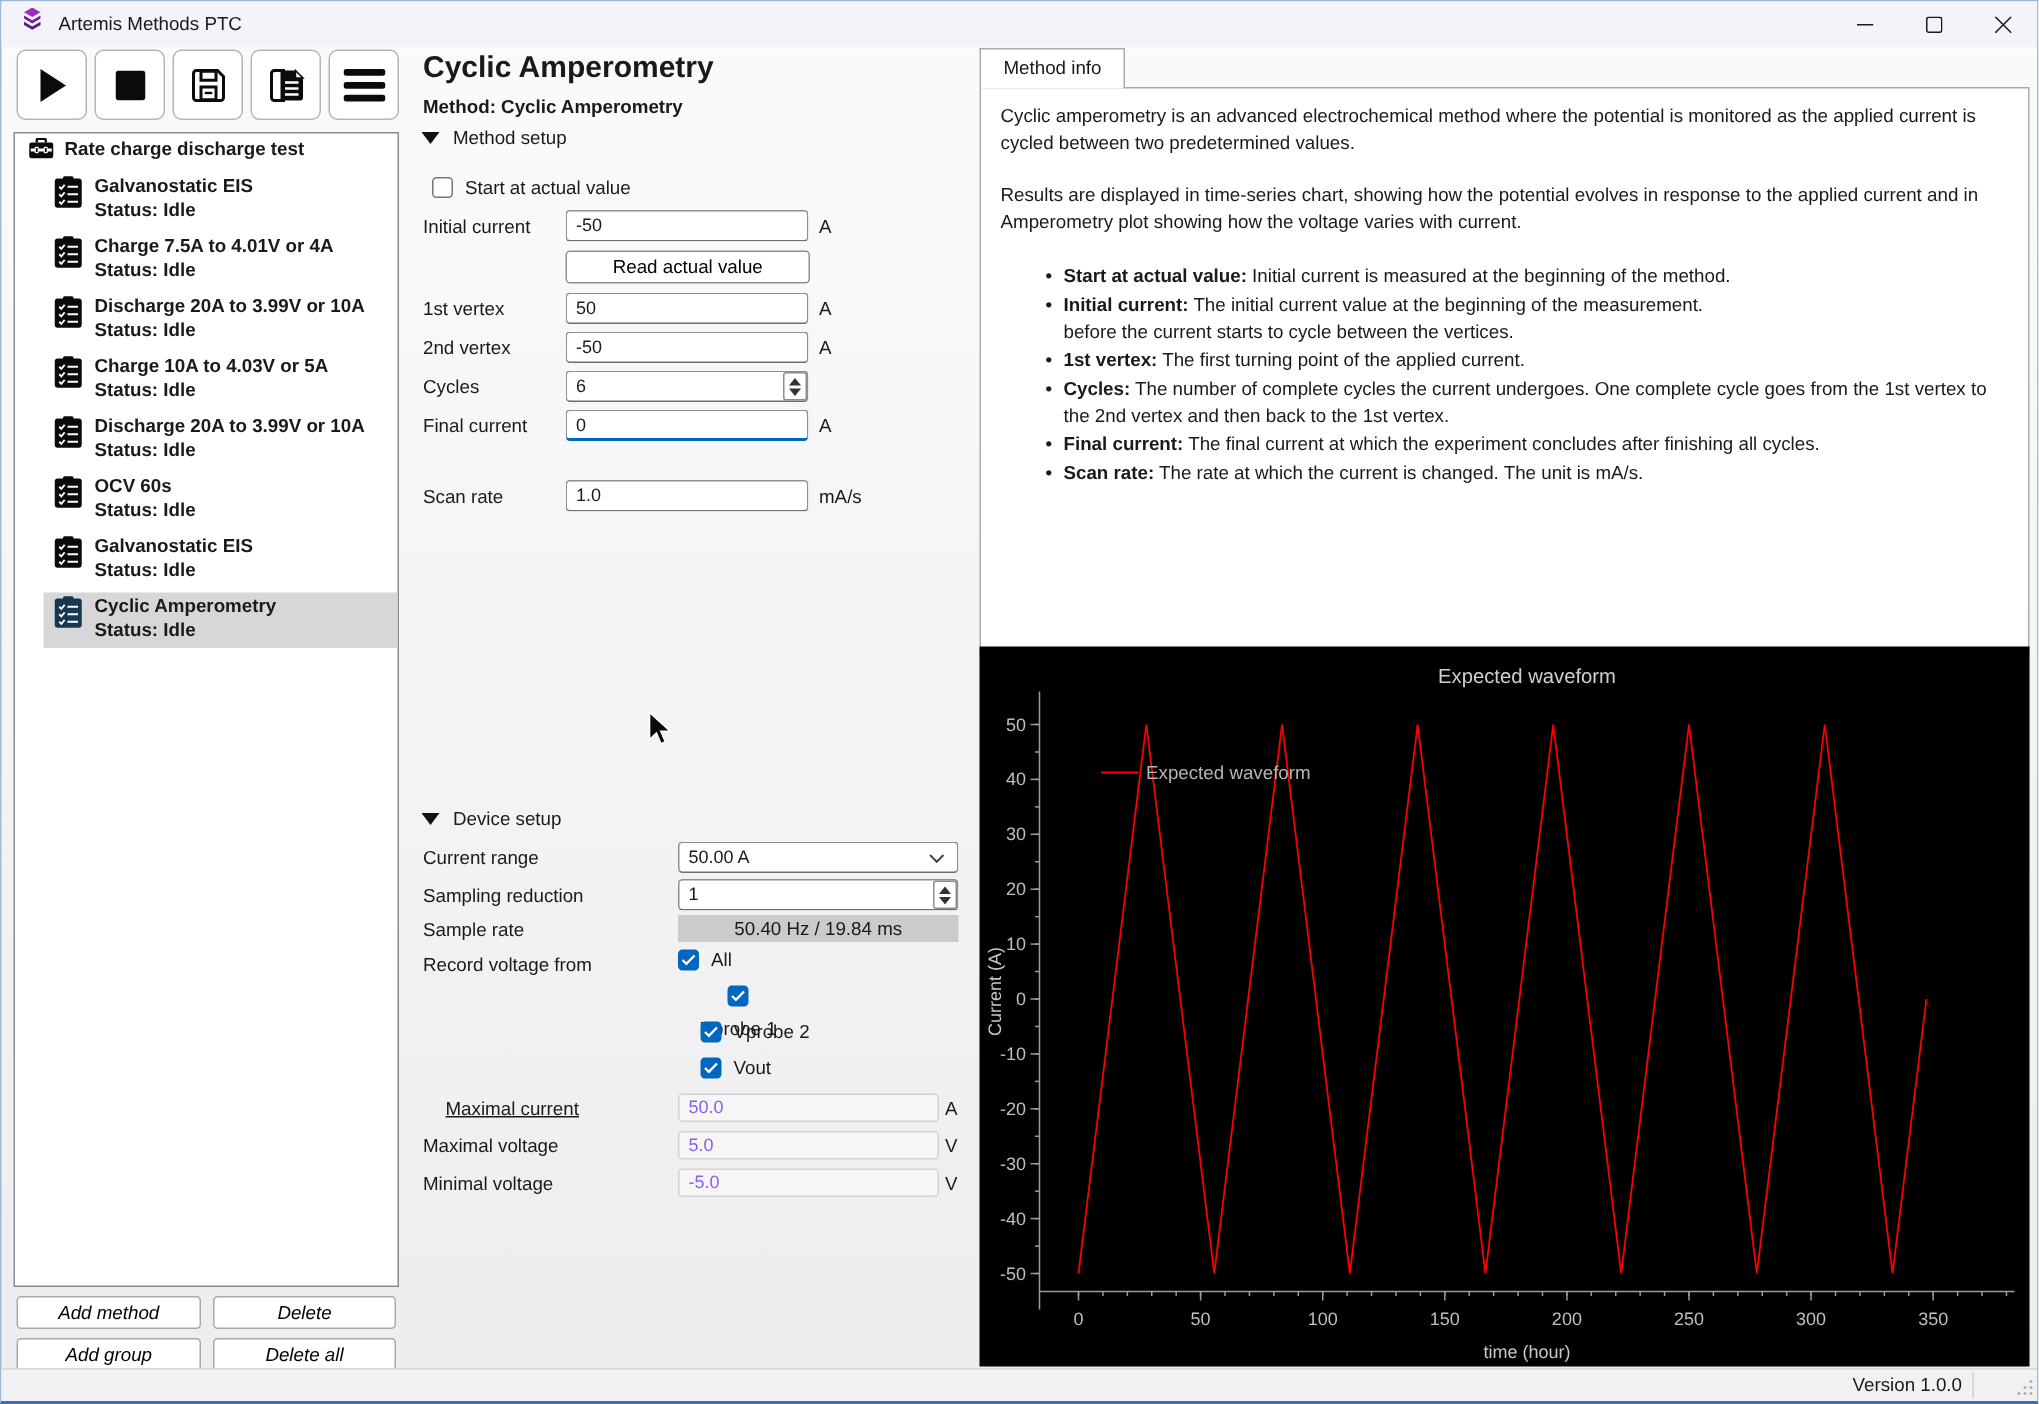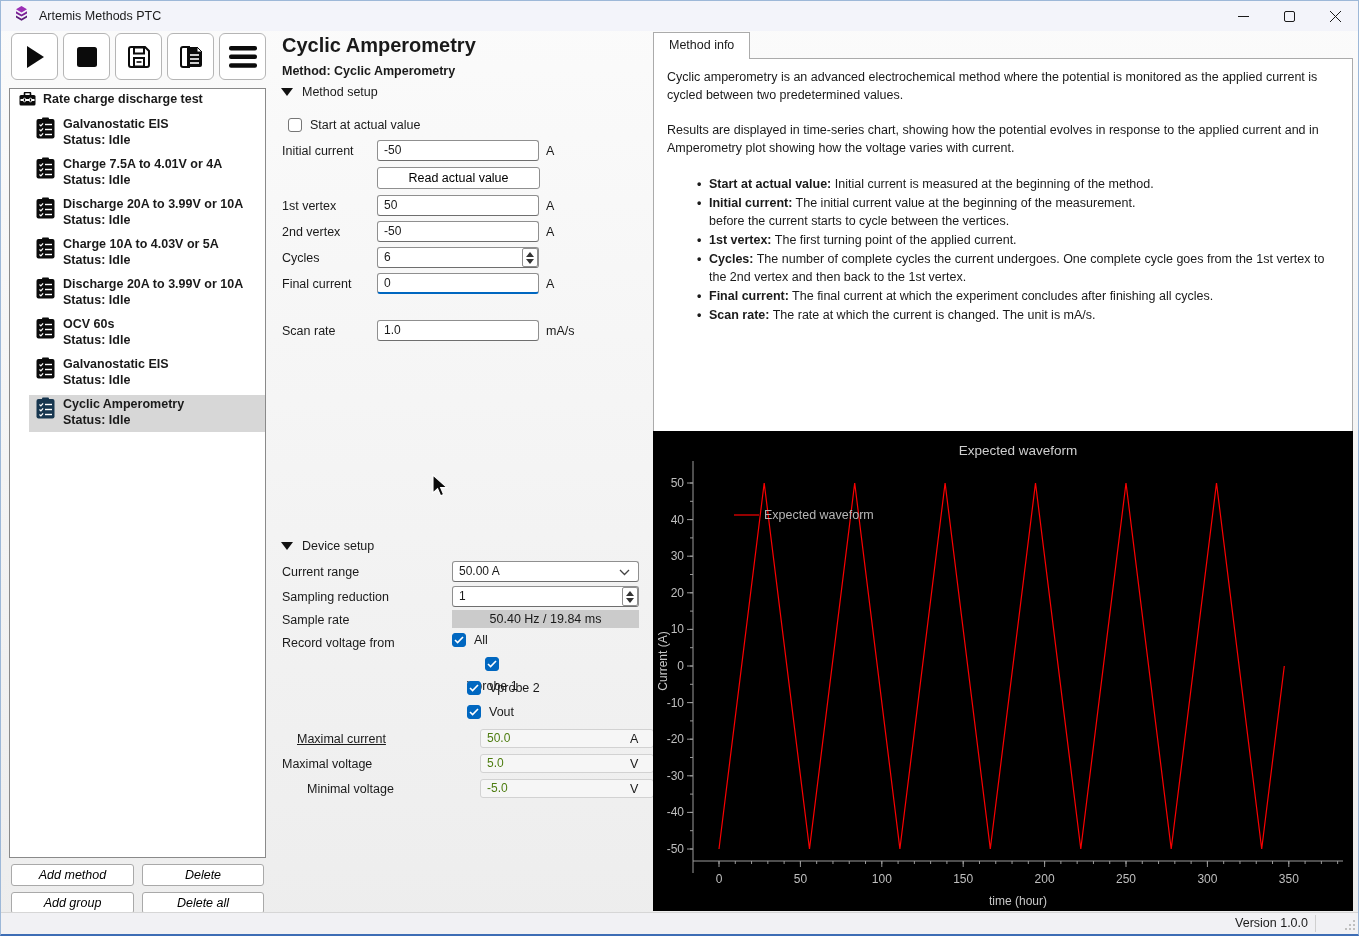--- a/index.html
+++ b/index.html
@@ -35,21 +35,21 @@
   
   .mp-title { position:absolute; left:281px; top:33px; font-size:20px; font-weight:bold; }
   .mp-subtitle { position:absolute; left:281px; top:63px; font-size:12.5px; font-weight:bold; }
   .expander { position:absolute; display:flex; align-items:center; gap:9px; font-size:12.5px; }
   .tri-down { width:0; height:0; border-left:6px solid transparent; border-right:6px solid transparent; border-top:8px solid #111; }
   .flabel { position:absolute; font-size:12.5px; white-space:nowrap; }
   .funit { position:absolute; font-size:12.5px; }
   .tinput { position:absolute; height:21px; background:#fff; border:1px solid #8f8f8f; border-bottom-color:#6e6e6e;
     border-radius:3px; font-size:12px; padding:0 6px; line-height:19px; font-family:"Liberation Sans",sans-serif; }
   .tinput.focused { border-bottom:2px solid #0067c0; }
-  .tinput.disabled { background:#f6f6f6; border-color:#d2d2d2; color:#4d7c0f;margin-left:28px; }
+  .tinput.disabled { background:#f6f6f6; border-color:#d2d2d2; color:#8b5cf6; }
   .checkrow { position:absolute; display:flex; align-items:center; gap:8px; font-size:12.5px; }
   .cb { width:14px; height:14px; border-radius:3px; flex:0 0 auto; display:flex; align-items:center; justify-content:center; }
   .cb.unchecked { background:#fff; border:1px solid #767676; }
   .cb.checked { background:#0067c0; border:1px solid #0067c0; }
   .btn { position:absolute; background:#fff; border:1px solid #8f8f8f; border-radius:3px; font-size:12.5px;
     text-align:center; line-height:20px; }
   .spinbox { position:absolute; top:0; right:0; width:16px; height:100%; border:1px solid #8f8f8f; border-radius:2px;
     background:#fff; display:flex; flex-direction:column; align-items:center; justify-content:center; gap:2px; }
   .sp-up { width:0;height:0;border-left:4px solid transparent;border-right:4px solid transparent;border-bottom:5px solid #333; }
   .sp-dn { width:0;height:0;border-left:4px solid transparent;border-right:4px solid transparent;border-top:5px solid #333; }
@@ -383,21 +383,21 @@
     </div>
 
   <div class="flabel" style="left:296px; top:731px;text-decoration:underline;">Maximal current</div>
   <div class="tinput disabled" style="left:451px; top:728px; width:174px; height:19px; line-height:17px;">50.0</div>
   <div class="funit" style="left:629px; top:731px;">A</div>
 
   <div class="flabel" style="left:281px; top:756px;">Maximal voltage</div>
   <div class="tinput disabled" style="left:451px; top:753px; width:174px; height:19px; line-height:17px;">5.0</div>
   <div class="funit" style="left:629px; top:756px;">V</div>
 
-  <div class="flabel" style="left:281px; top:781px;margin-left:25px;">Minimal voltage</div>
+  <div class="flabel" style="left:281px; top:781px;">Minimal voltage</div>
   <div class="tinput disabled" style="left:451px; top:778px; width:174px; height:19px; line-height:17px;">-5.0</div>
   <div class="funit" style="left:629px; top:781px;">V</div>
 
   <div class="tab">Method info</div>
   <div class="info-box">
     <p>Cyclic amperometry is an advanced electrochemical method where the potential is monitored as the applied current is cycled between two predetermined values.</p>
     <p>Results are displayed in time-series chart, showing how the potential evolves in response to the applied current and in Amperometry plot showing how the voltage varies with current.</p>
     <ul class="info-bullets" id="info-bullets">
         <li><strong>Start at actual value:</strong><span> Initial current is measured at the beginning of the method.</span></li>
         <li><strong>Initial current:</strong><span> The initial current value at the beginning of the measurement.

